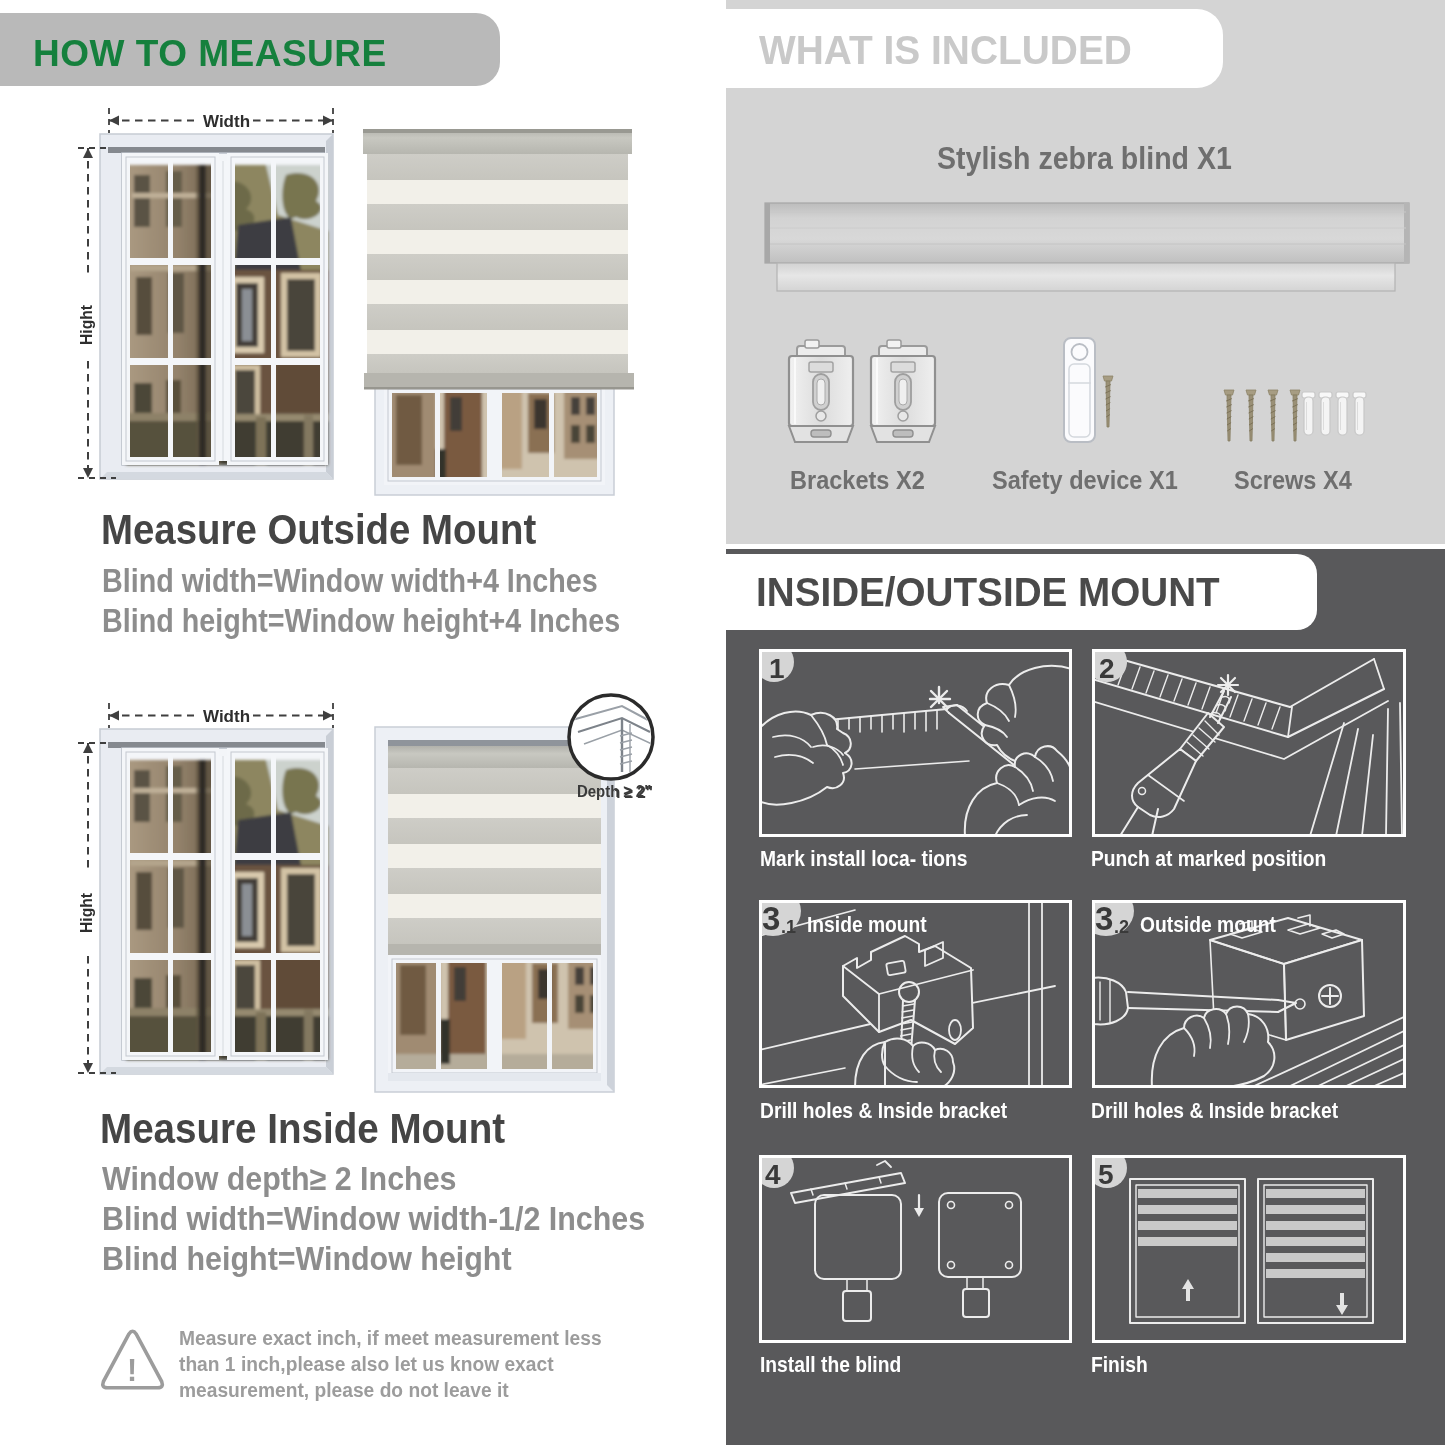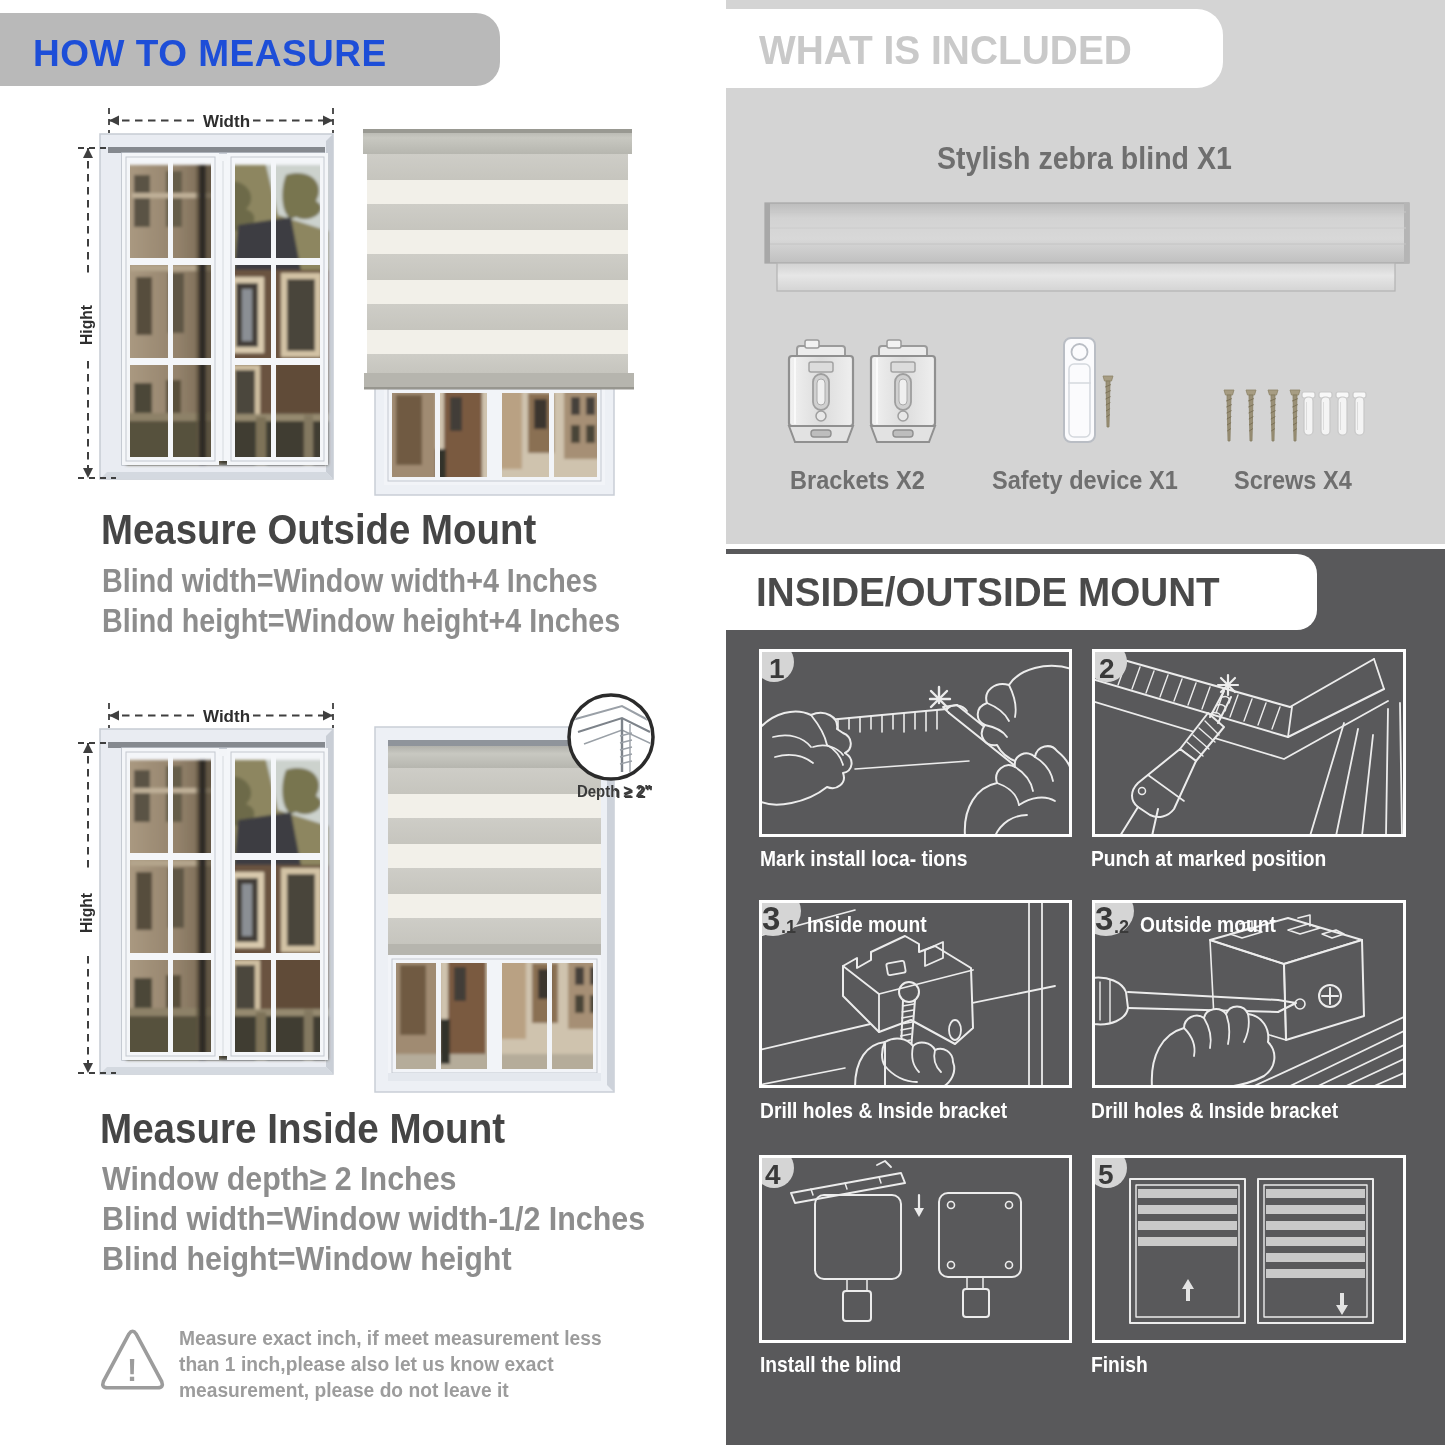--- a/index.html
+++ b/index.html
@@ -7,21 +7,21 @@
   #page{position:relative;width:1445px;height:1445px;overflow:hidden;background:#fff;}
   .abs{position:absolute;}
   .cap{font-size:22px;font-weight:bold;color:#fff;transform:scaleX(0.875);transform-origin:0 0;white-space:nowrap;}
   .mlabel{font-size:17px;font-weight:bold;color:#2e2e2e;white-space:nowrap;}
 </style>
 </head>
 <body>
 <div id="page">
 
   <div class="abs" style="left:0;top:13px;width:500px;height:73px;background:#b9b9b9;border-radius:0 24px 24px 0;"></div>
-  <div class="abs" style="left:33px;top:17px;height:73px;line-height:73px;font-size:37px;font-weight:bold;color:#1d4ed8;letter-spacing:0.5px;">HOW TO MEASURE</div>
+  <div class="abs" style="left:33px;top:17px;height:73px;line-height:73px;font-size:37px;font-weight:bold;color:#15803d;letter-spacing:0.5px;">HOW TO MEASURE</div>
 
   <svg width="0" height="0" style="position:absolute">
     <defs>
       <filter id="soft" x="-5%" y="-5%" width="110%" height="110%">
           <feGaussianBlur stdDeviation="1.4"></feGaussianBlur>
         </filter>
       <g id="scene">
 
         <linearGradient id="tang" x1="0" y1="0" x2="1" y2="0">
           <stop offset="0" stop-color="#ab9a82"></stop>

